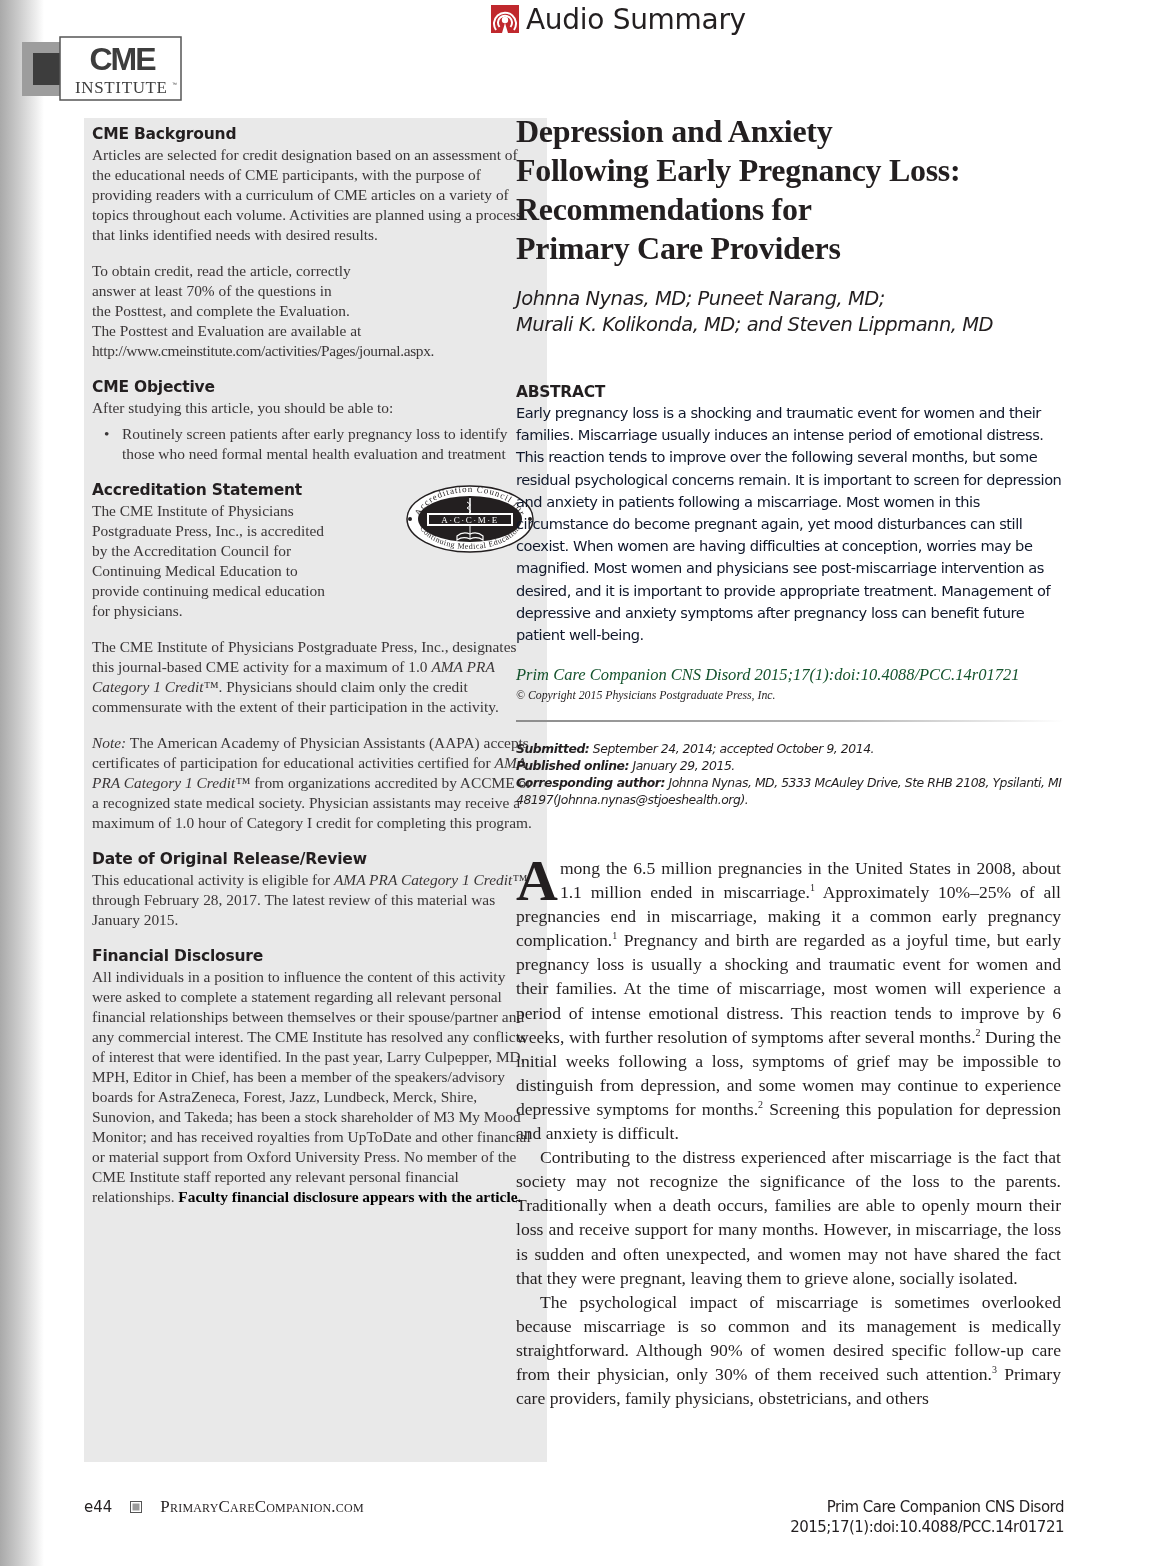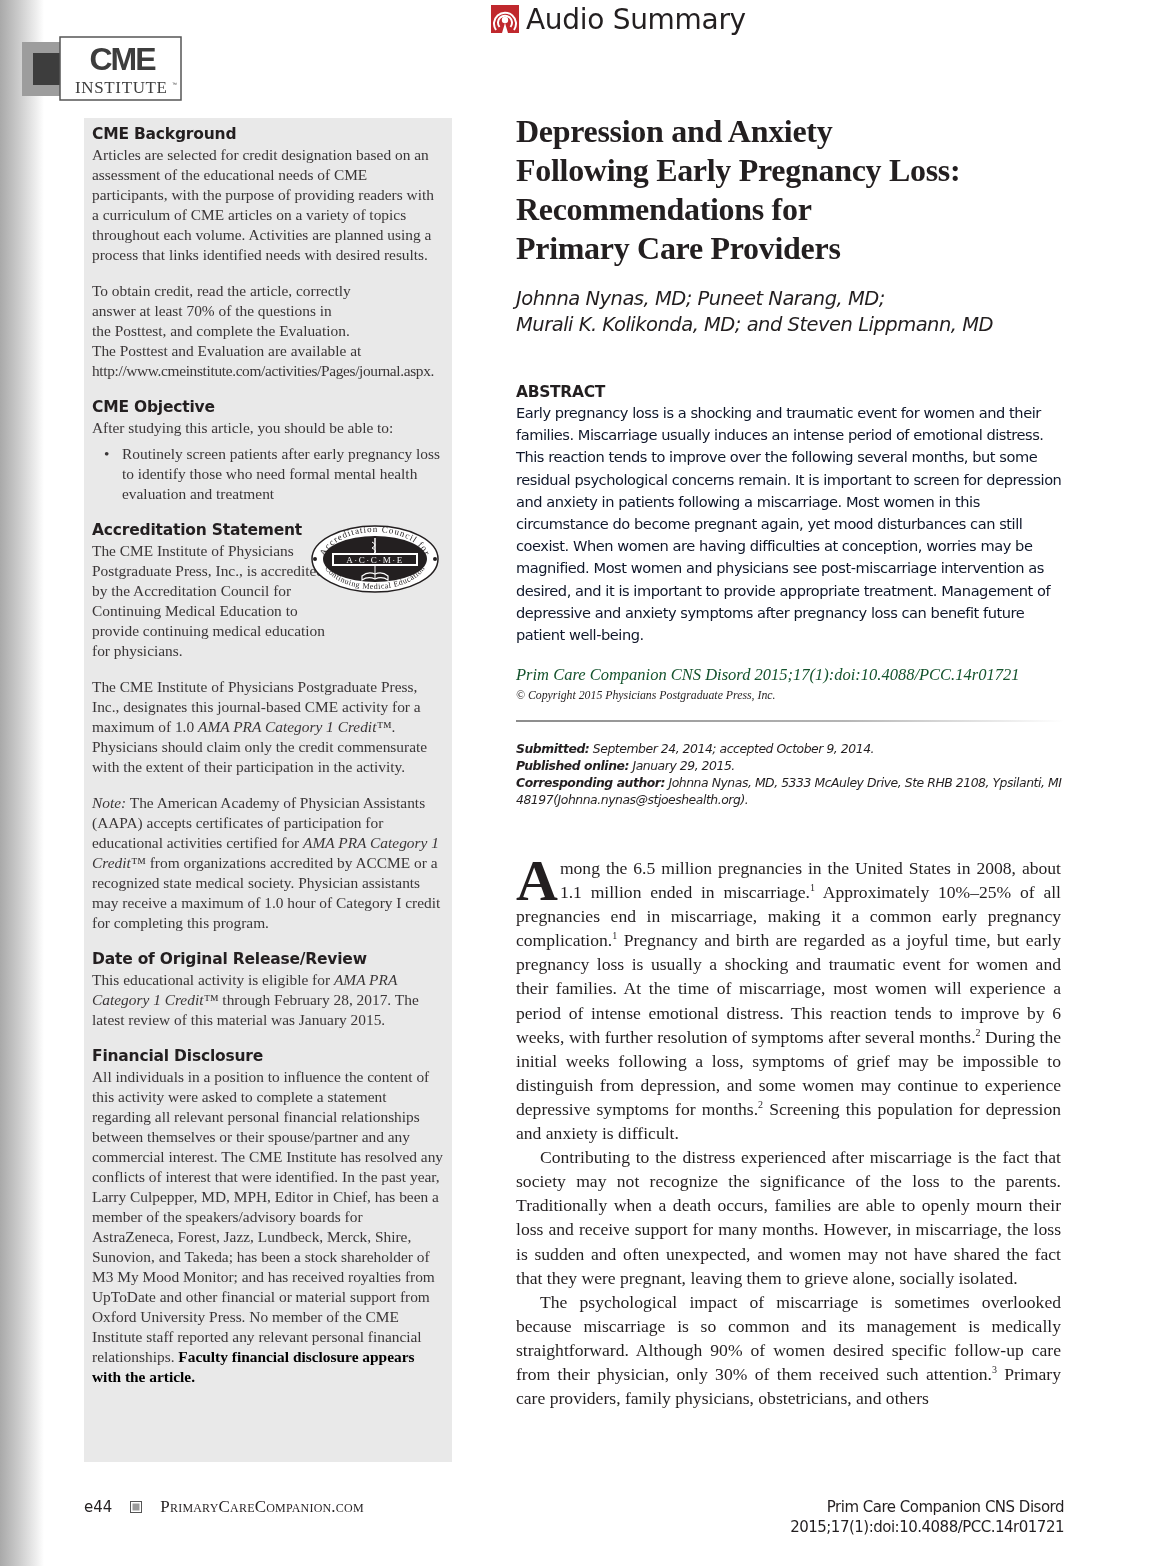--- a/index.html
+++ b/index.html
@@ -18,21 +18,21 @@
   }
   .audio-icon { width: 28px; height: 28px; display: block; }
   .audio-label {
     font-family: "DejaVu Sans", sans-serif; font-size: 28px; color: #231f20; letter-spacing: -0.3px;
   }
 
   .cme-logo { position: absolute; left: 22px; top: 36px; width: 160px; height: 66px; }
 
   
   .sidebar {
-    position: absolute; left: 84px; top: 118px; width: 368px; height: 1344px;
+    position: absolute; left: 84px; top: 118px; width: 463px; height: 1344px;
     background: #e9e9e9; padding: 6px 8px 0 8px;
   }
   .sb-section { margin-bottom: 16px; }
   .sb-heading {
     font-family: "DejaVu Sans", sans-serif; font-weight: bold; font-size: 15.5px;
     color: #231f20; line-height: 20px; letter-spacing: -0.2px; margin-bottom: 1px;
   }
   .sb-text {
     font-family: "Liberation Serif", serif; font-size: 15.4px; line-height: 20px; color: #3a3637;
   }

